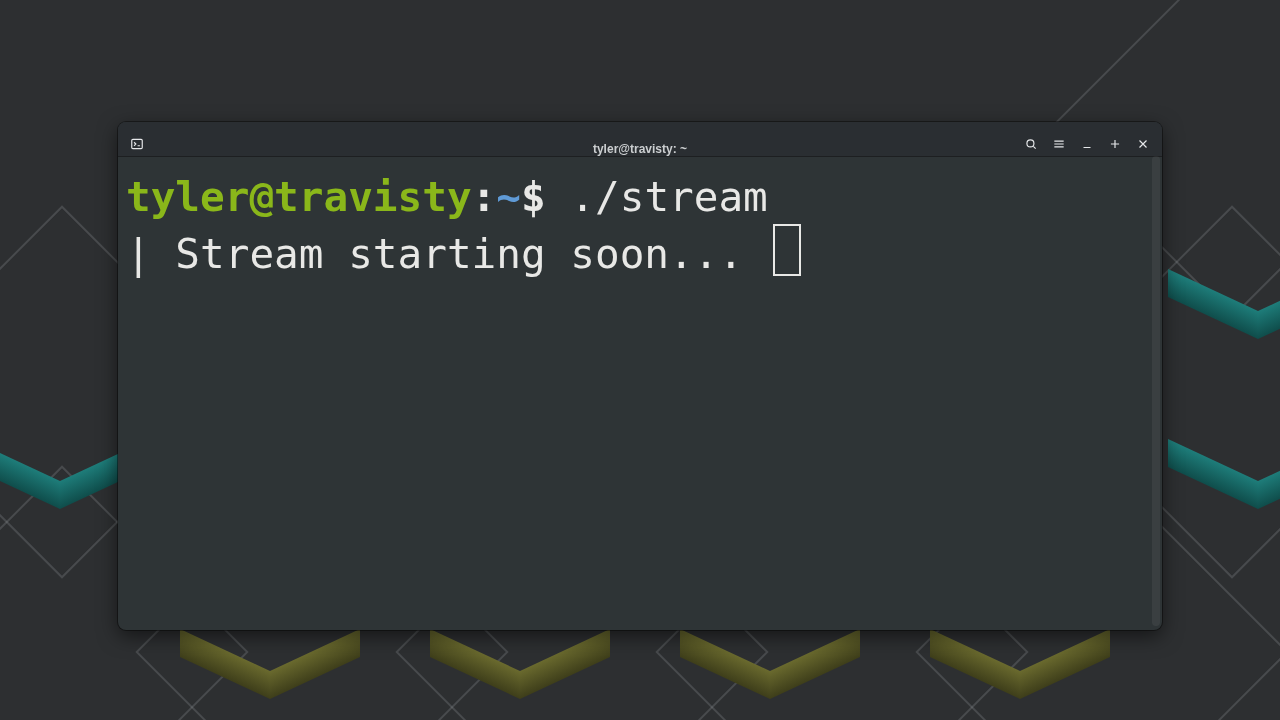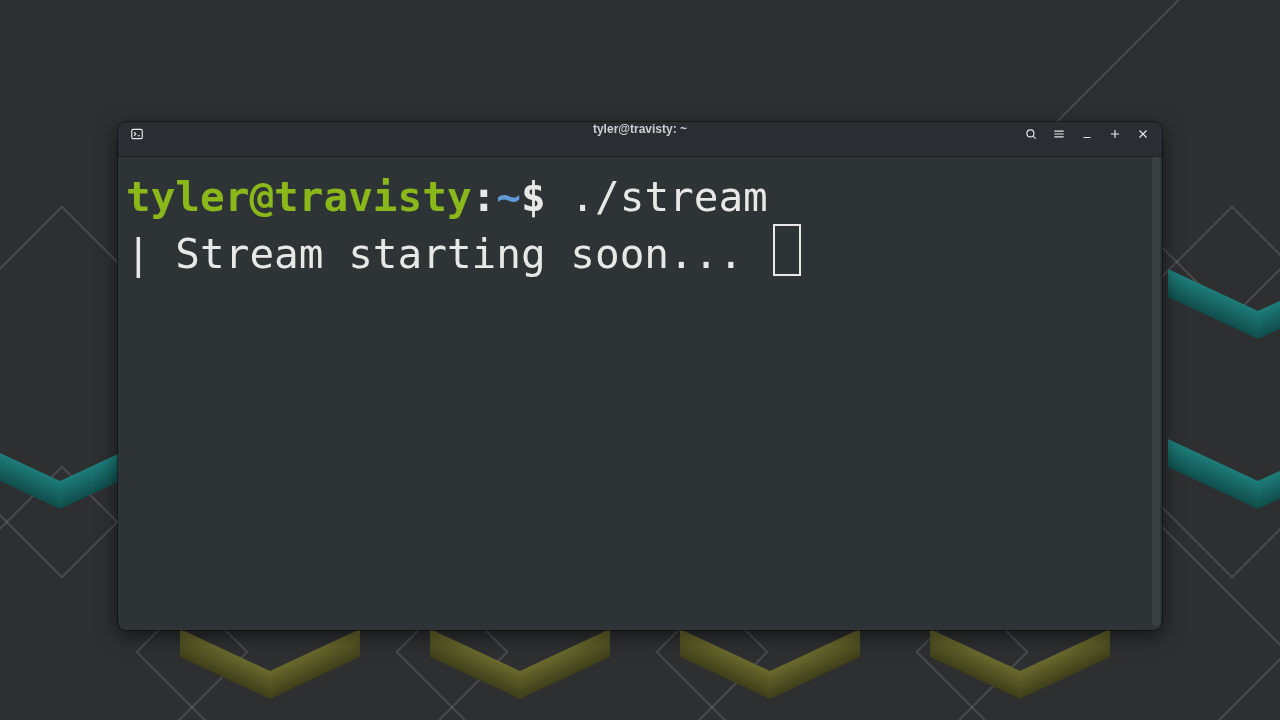--- a/index.html
+++ b/index.html
@@ -65,21 +65,21 @@
     display: flex;
     flex-direction: column;
     overflow: hidden;
   }
 
   .titlebar {
     height: 34px;
     background: #2a2e32;
     border-bottom: 1px solid #1d1f21;
     display: flex;
-    align-items: flex-start;
+    align-items: flex-end;
     position: relative;
     color: #d4d7d9;
     font-size: 12px;
     font-weight: 600;
   }
   .titlebar .left, .titlebar .right {
     display:flex;
     align-items:center;
     gap: 2px;
   }

